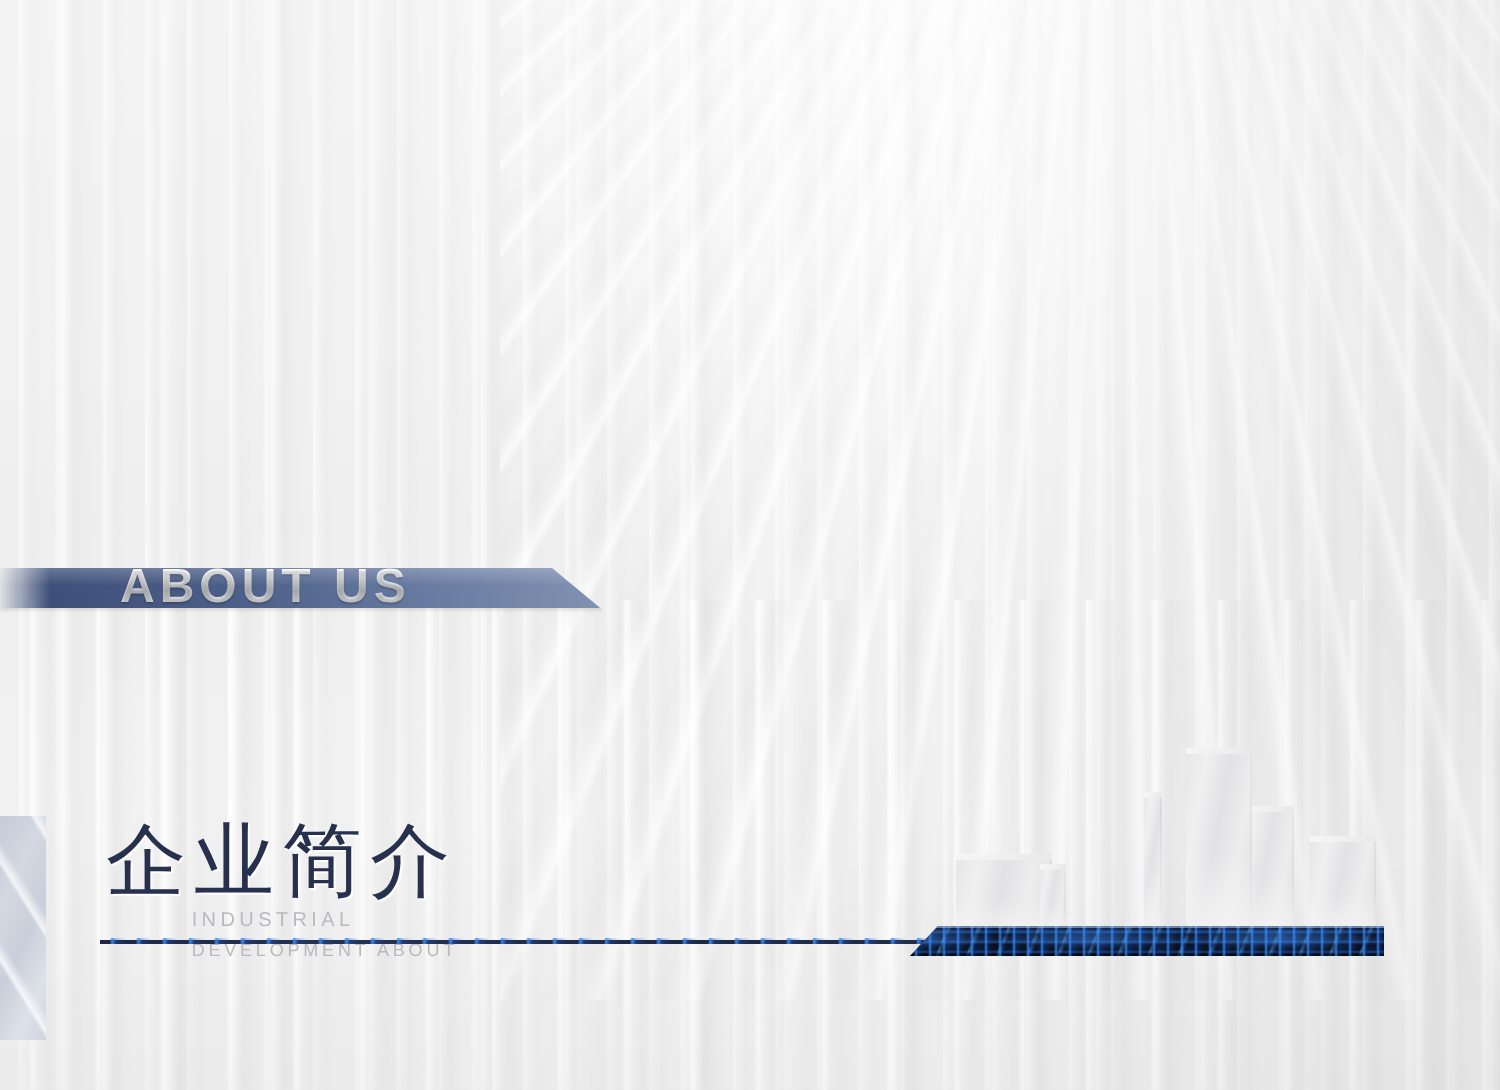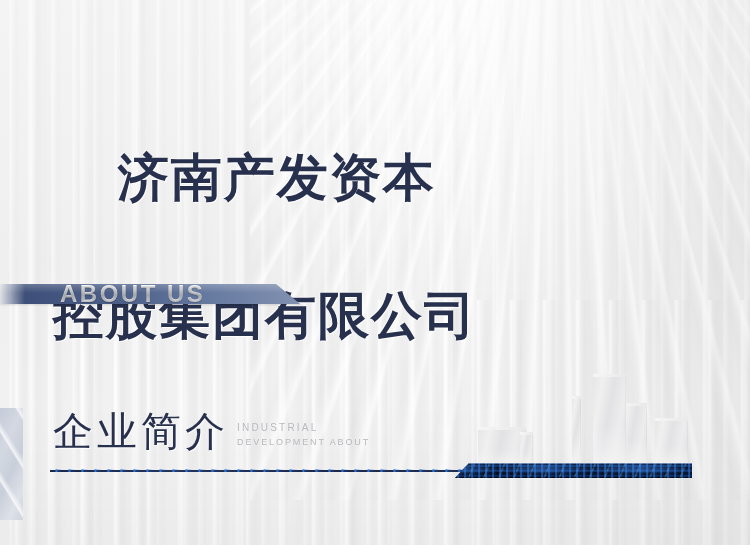--- a/index.html
+++ b/index.html
@@ -144,21 +144,21 @@
   }
   .ribbon-hl {
     position:absolute; left:0; top:0; width:100%; height:9px;
     background:linear-gradient(180deg, rgba(255,255,255,0.22), rgba(255,255,255,0));
     pointer-events:none;
   }
 
   
   .section {
     position:absolute; left:53px; top:408px;
-    display:flex; align-items:flex-end;
+    display:flex; align-items:flex-end;flex-direction:column;
   }
   .section-cn {
     color:#27304d;
     font-size:40px;
     letter-spacing:4px;
     line-height:46px;
     font-weight:500;
     text-shadow:1px 1px 0 rgba(255,255,255,0.85);
   }
   .section-en {
@@ -277,22 +277,20 @@
         <span class="fade"></span>
       </div>
     <div class="bldg" style="left:655px;width:33px;height:50px;">
         <span class="fade"></span>
       </div>
   </div>
 
   <div class="left-panel"></div>
 
   <div class="headline">
-    <span>济南产发资本</span>
-    <span class="l2">控股集团有限公司</span>
   </div>
 
   <div class="ribbon">
     <div class="ribbon-hl"></div>
     <span class="ribbon-label">ABOUT US</span>
   </div>
 
   <div class="section">
     <span class="section-cn">企业简介</span>
     <span class="section-en">

